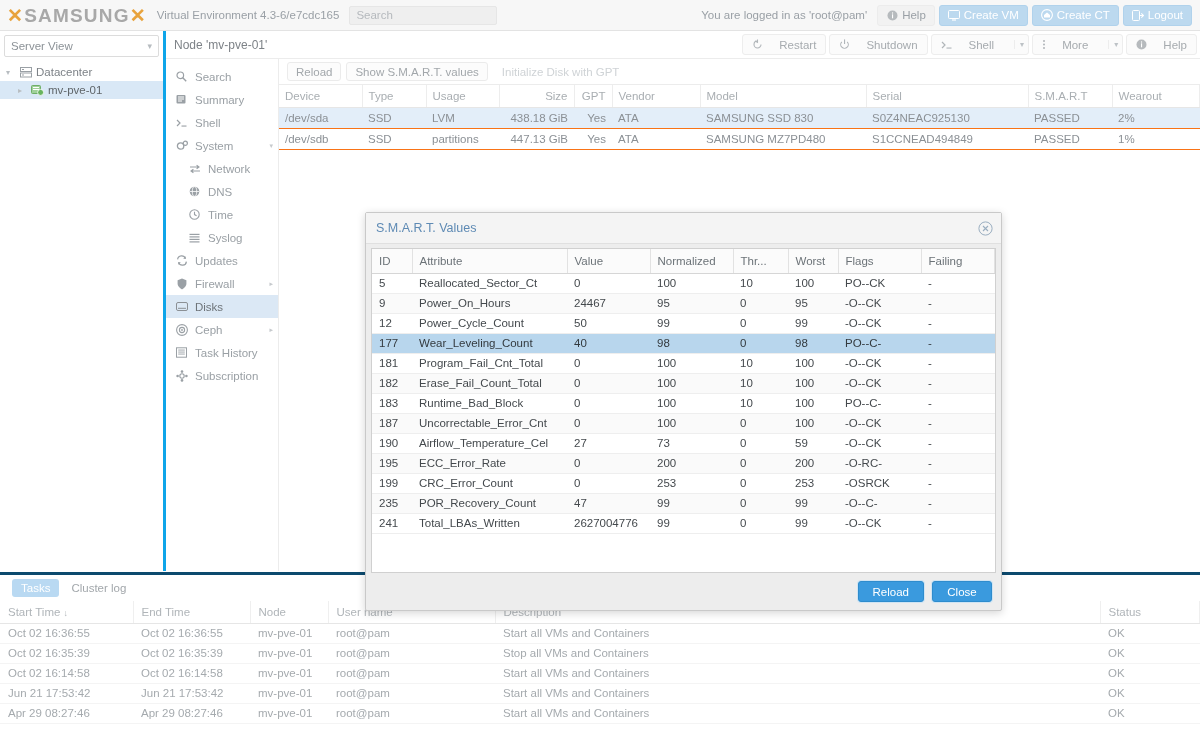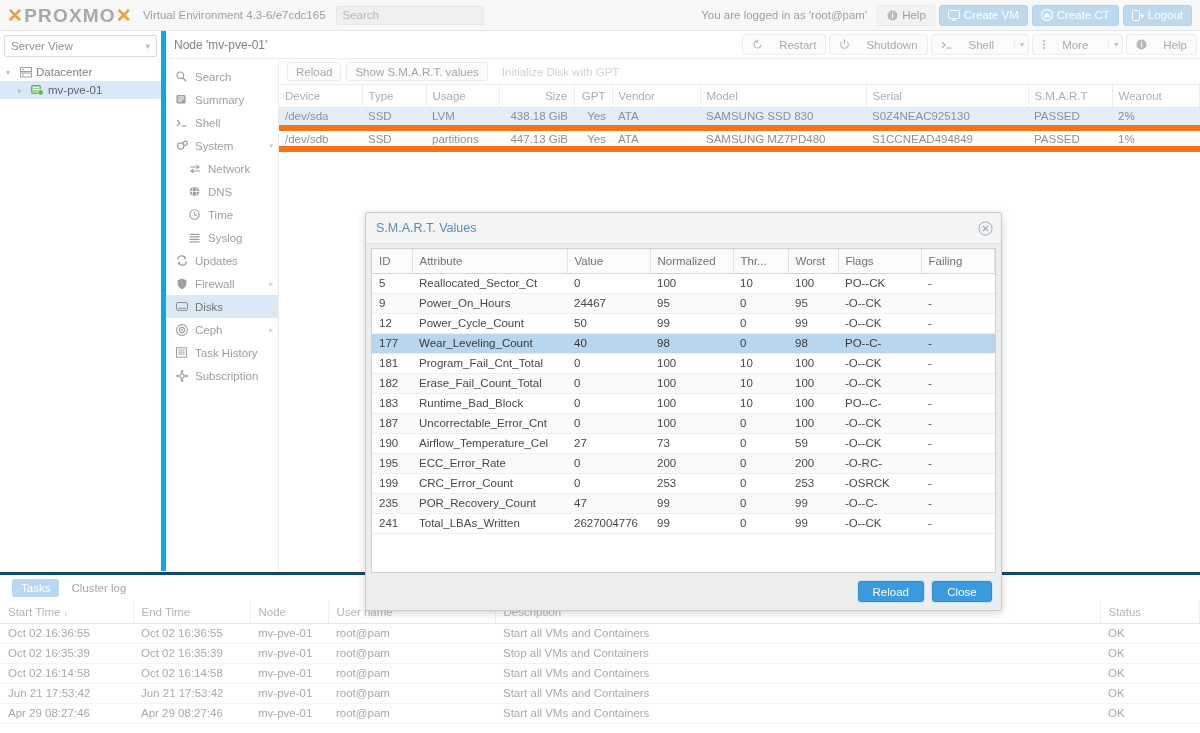--- a/index.html
+++ b/index.html
@@ -54,21 +54,21 @@
     font-size: 11.5px; white-space: nowrap;
   }
   .hdr-btn.plain { background: #f2f2f2; color: #9aa0a6; border: 1px solid #ececec; }
   .hdr-btn.blue { background: #bcd9ef; color: #ffffff; border: 1px solid #b0d2ec; }
   .hdr-btn .gi { display: inline-flex; width: 12px; height: 12px; align-items: center; justify-content: center; }
 
   
   .leftcol {
     position: absolute; top: 31px; left: 0; width: 166px; height: 540px;
     background: #ffffff;
-    border-right: 5px solid #0ea5e9;
+    border-right: 3px solid #0ea5e9;
   }
   .sv-select {
     height: 22px; margin: 4px 4px 0 4px;
     border: 1px solid #dcdcdc; border-radius: 2px;
     background: #fff;
     display: flex; align-items: center;
     padding: 0 6px;
     font-size: 11.5px; color: #8c9297;
   }
   .sv-select .caret { margin-left: auto; color: #b7bcc0; font-size: 9px; }
@@ -146,21 +146,21 @@
     padding: 0 6px;
     border-right: 1px solid #ededed;
     border-bottom: 1px solid #e6e6e6;
     background: #fff;
     overflow: hidden; white-space: nowrap;
   }
   table.grid th.num { text-align: right; }
   table.grid td {
     height: 21px; font-size: 11.5px; color: #8b9095;
     padding: 0 6px;
-    border-bottom: 6px solid #f97316;
+    border-bottom: 1px solid #f97316;
     overflow: hidden; white-space: nowrap;
   }
   table.grid td.num { text-align: right; }
   tr.sel td { background: #e3eef9; }
 
   
   .bottom {
     position: absolute; left: 0; top: 572px; width: 1200px; height: 161px;
     background: #fff; border-top: 3px solid #0c4a6e;
   }
@@ -244,21 +244,21 @@
   }
   svg { display: block; }
 </style>
 </head>
 <body>
 
 <div id="app">
 
   <div class="header">
     <div class="logo">
-      <span class="logo-text"><span class="xs">✕</span><span id="logo-word">PROXMO</span><span class="xs">✕</span></span>
+      <span class="logo-text"><span class="xs">✕</span><span id="logo-word">SAMSUNG</span><span class="xs">✕</span></span>
     </div>
     <div class="ver">Virtual Environment 4.3-6/e7cdc165</div>
     <div class="search-box">
       <span>Search</span>
     </div>
     <div class="hdr-right">
       <span class="logged-in">You are logged in as 'root@pam'</span>
 
       <div class="hdr-btn plain">
         <span class="gi">

